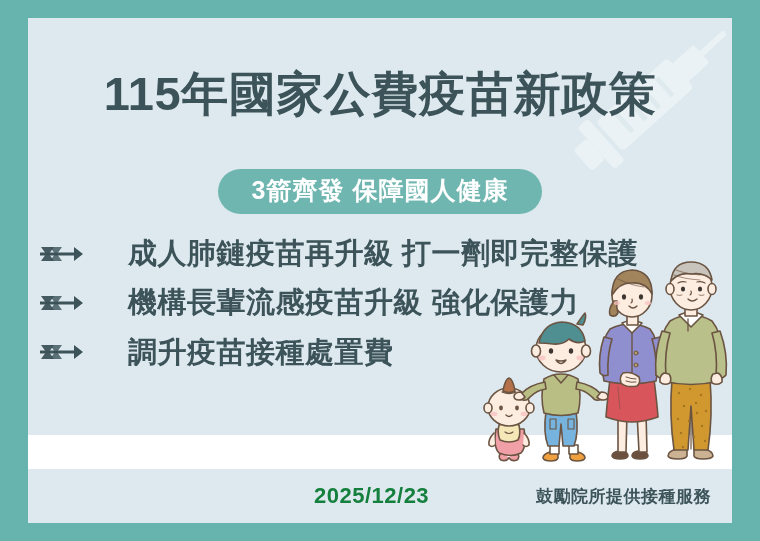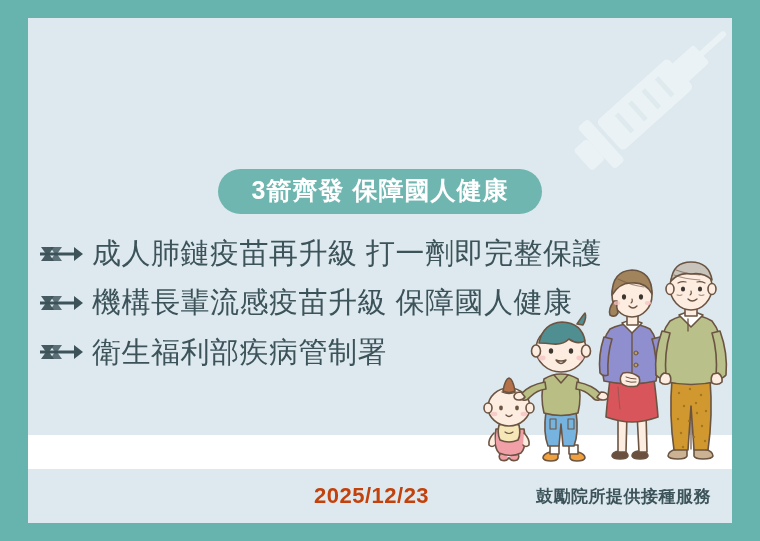--- a/index.html
+++ b/index.html
@@ -92,24 +92,25 @@
   .bullet:last-child { margin-bottom: 0; }
   .bullet-icon {
     flex: 0 0 auto;
     width: 46px;
     height: 26px;
     margin-right: 8px;
   }
   .bullet-text {
     color: #3c5359;
     font-size: 29px;
-    font-weight: 400;
+    font-weight: 700;
     line-height: 1.22;
     letter-spacing: 0.5px;
     white-space: nowrap;
+    margin-left: 36px;
   }
   .bullet-text .l2 { display: block; }
 
   
   .stage {
     position: absolute;
     left: 0;
     bottom: 54px;
     width: 704px;
     height: 34px;
@@ -132,21 +133,21 @@
     bottom: 0;
     width: 704px;
     height: 54px;
     background: #dde9ee;
     display: flex;
     align-items: center;
   }
   .footer-date {
     position: absolute;
     left: 286px;
-    color: #c2410c;
+    color: #15803d;
     font-size: 22px;
     font-weight: 700;
     letter-spacing: 0.5px;
   }
   .footer-agency {
     position: absolute;
     left: 508px;
     color: #3c5359;
     font-size: 17px;
     font-weight: 700;
@@ -168,20 +169,21 @@
         <rect x="12" y="84" width="18" height="28" rx="4"></rect>
       </g>
       <g transform="rotate(-42 105 100)" fill="#dde9ee" opacity="0.85">
         <rect x="66" y="86" width="5" height="24"></rect>
         <rect x="84" y="86" width="5" height="24"></rect>
         <rect x="102" y="86" width="5" height="24"></rect>
         <rect x="120" y="86" width="5" height="24"></rect>
       </g>
     </svg>
 
+    <div class="title">115年國家公費疫苗新政策</div>
 
     <div class="pill-wrap">
       <span class="pill">3箭齊發 保障國人健康</span>
     </div>
 
     <div class="bullets">
 
       <div class="bullet">
         <svg class="bullet-icon" viewBox="0 0 46 26">
           <g fill="#3c5359">
@@ -199,35 +201,35 @@
       <div class="bullet">
         <svg class="bullet-icon" viewBox="0 0 46 26">
           <g fill="#3c5359">
             <path d="M2 13 L42 13" stroke="#3c5359" stroke-width="3.2" fill="none"></path>
             <path d="M36 6 L45 13 L36 20 Z"></path>
             <path d="M3 6 L16 6 L11 13 L16 20 L3 20 L8 13 Z" opacity="0.95"></path>
             <path d="M12 6 L24 6 L19 13 L24 20 L12 20 L17 13 Z" opacity="0.8"></path>
           </g>
         </svg>
         <div class="bullet-text">
-          <span>機構長輩流感疫苗升級 保障國人健康</span>
+          <span>機構長輩流感疫苗升級 強化保護力</span>
         </div>
       </div>
 
       <div class="bullet">
         <svg class="bullet-icon" viewBox="0 0 46 26">
           <g fill="#3c5359">
             <path d="M2 13 L42 13" stroke="#3c5359" stroke-width="3.2" fill="none"></path>
             <path d="M36 6 L45 13 L36 20 Z"></path>
             <path d="M3 6 L16 6 L11 13 L16 20 L3 20 L8 13 Z" opacity="0.95"></path>
             <path d="M12 6 L24 6 L19 13 L24 20 L12 20 L17 13 Z" opacity="0.8"></path>
           </g>
         </svg>
         <div class="bullet-text">
-          <span>衛生福利部疾病管制署</span>
+          <span>調升疫苗接種處置費</span>
         </div>
       </div>
 
     </div>
 
     <div class="stage"></div>
 
     <svg class="family" viewBox="0 0 252 210">
 
       <g stroke="#6b5442" stroke-width="1.6" stroke-linejoin="round" stroke-linecap="round">

